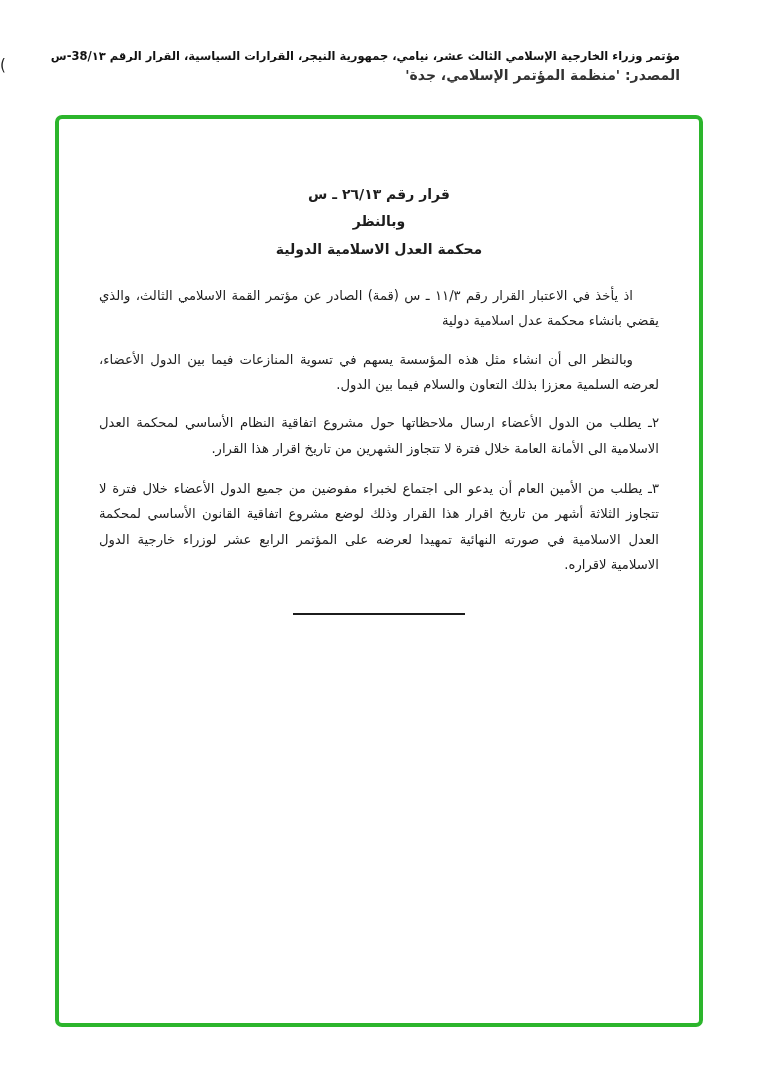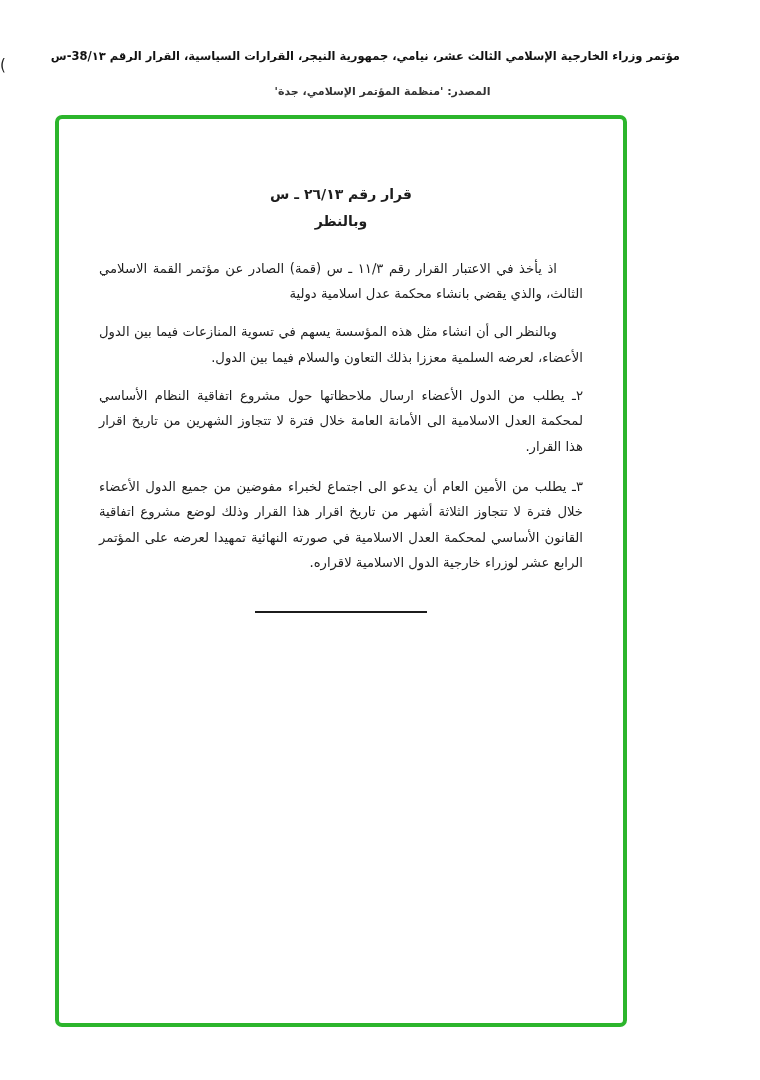--- a/index.html
+++ b/index.html
@@ -26,31 +26,31 @@
   .header-line1 {
     font-weight: bold;
     font-size: 11.5px;
     line-height: 1.5;
     text-align: right;
     white-space: nowrap;
     color: #111;
   }
   .header-line2 {
     font-weight: bold;
-    font-size: 11px;
-    margin-top: 20px;
-    text-align: center;
+    font-size: 14px;
+    margin-top: 2px;
+    text-align: right;
     color: #333;
   }
 
   
   .scan-frame {
     position: absolute;
     top: 115px; left: 55px;
-    width: 572px; height: 912px;
+    width: 648px; height: 912px;
     background: #ffffff;
     border: 4px solid #2cb52c;
     border-radius: 7px;
   }
   .doc {
     direction: rtl;
     padding: 62px 40px 0 40px;
     color: #1d1d1d;
   }
   .title-block {
@@ -86,20 +86,21 @@
     <div class="header-line1">مؤتمر وزراء الخارجية الإسلامي الثالث عشر، نيامي، جمهورية النيجر، القرارات السياسية، القرار الرقم 38/١٣-س</div>
     <div class="header-line2">المصدر:  'منظمة المؤتمر الإسلامي، جدة'</div>
   </header>
 
   <div class="scan-frame">
     <div class="doc">
 
       <div class="title-block">
         <div>قرار رقم ٢٦/١٣ ـ س</div>
         <div>وبالنظر</div>
+        <div>محكمة العدل الاسلامية الدولية</div>
       </div>
 
 
       <p class="para indent">اذ يأخذ في الاعتبار القرار رقم ١١/٣ ـ س (قمة) الصادر عن مؤتمر القمة الاسلامي الثالث، والذي يقضي بانشاء محكمة عدل اسلامية دولية</p>
 
       <p class="para indent">وبالنظر الى أن انشاء مثل هذه المؤسسة يسهم في تسوية المنازعات فيما بين الدول الأعضاء، لعرضه السلمية معززا بذلك التعاون والسلام فيما بين الدول.</p>
 
 
       <p class="item">٢ـ يطلب من الدول الأعضاء ارسال ملاحظاتها حول مشروع اتفاقية النظام الأساسي لمحكمة العدل الاسلامية الى الأمانة العامة خلال فترة لا تتجاوز الشهرين من تاريخ اقرار هذا القرار.</p>
 

